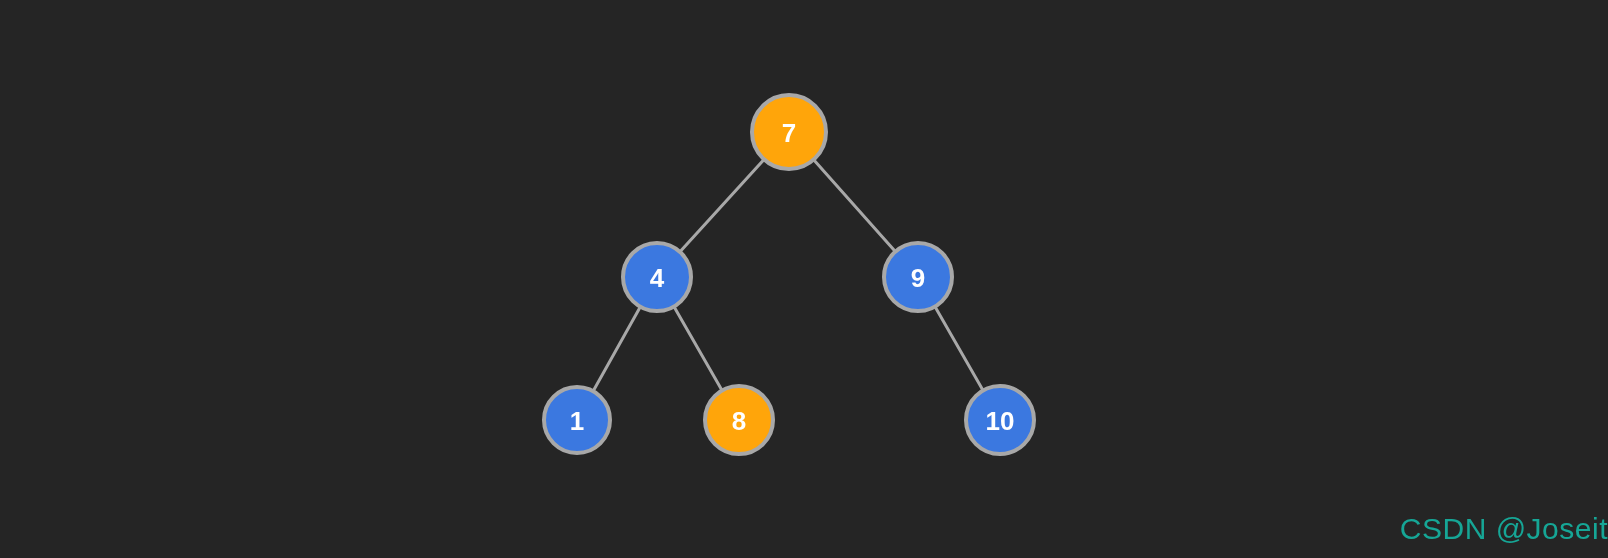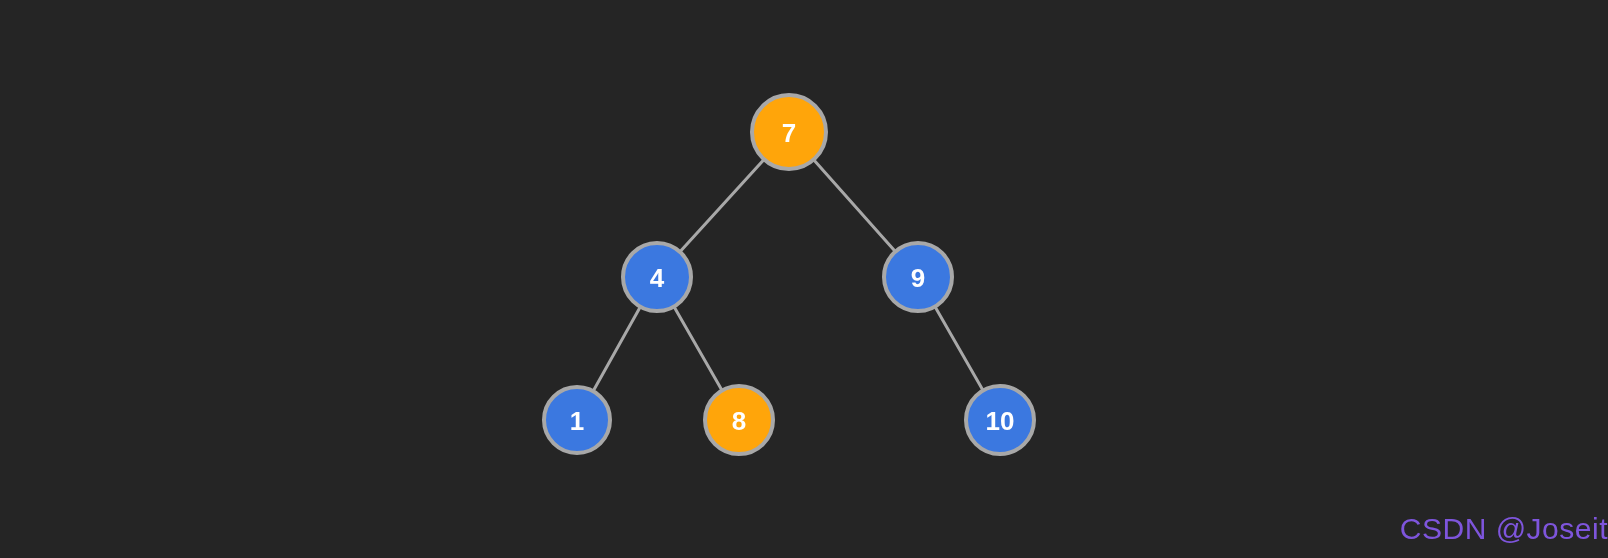--- a/index.html
+++ b/index.html
@@ -35,21 +35,21 @@
     fill: #ffffff;
     text-anchor: middle;
     dominant-baseline: central;
     font-size: 26px;
     paint-order: stroke;
   }
   .watermark {
     position: absolute;
     right: 0px;
     bottom: 12px;
-    color: #8b5cf6;
+    color: #14b8a6;
     font-family: "Liberation Sans", sans-serif;
     font-size: 30px;
     letter-spacing: 0.5px;
     white-space: nowrap;
     opacity: 0.88;
   }
 </style>
 </head>
 <body>
 

